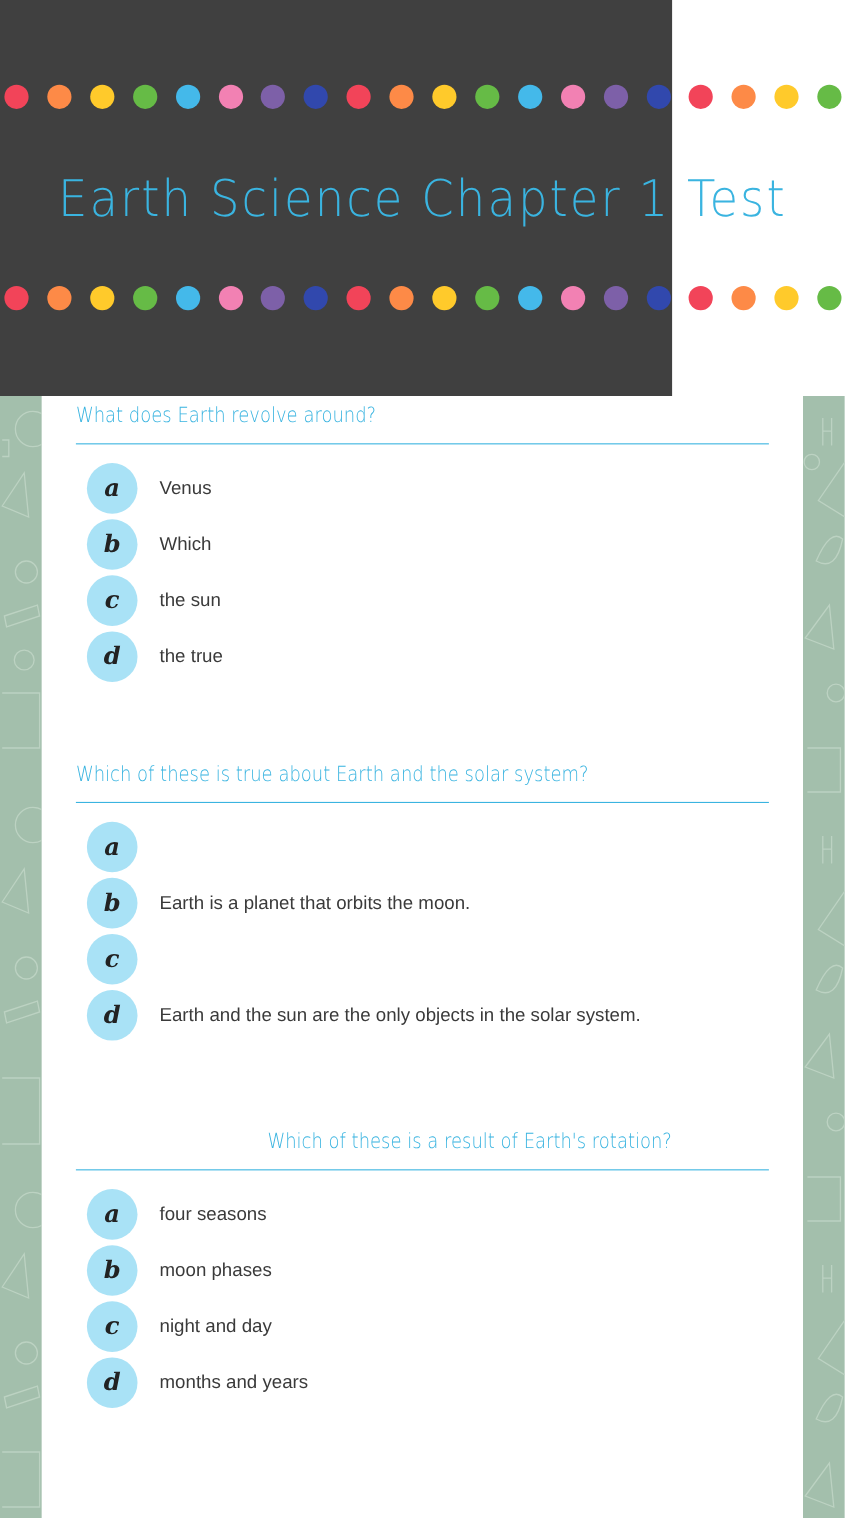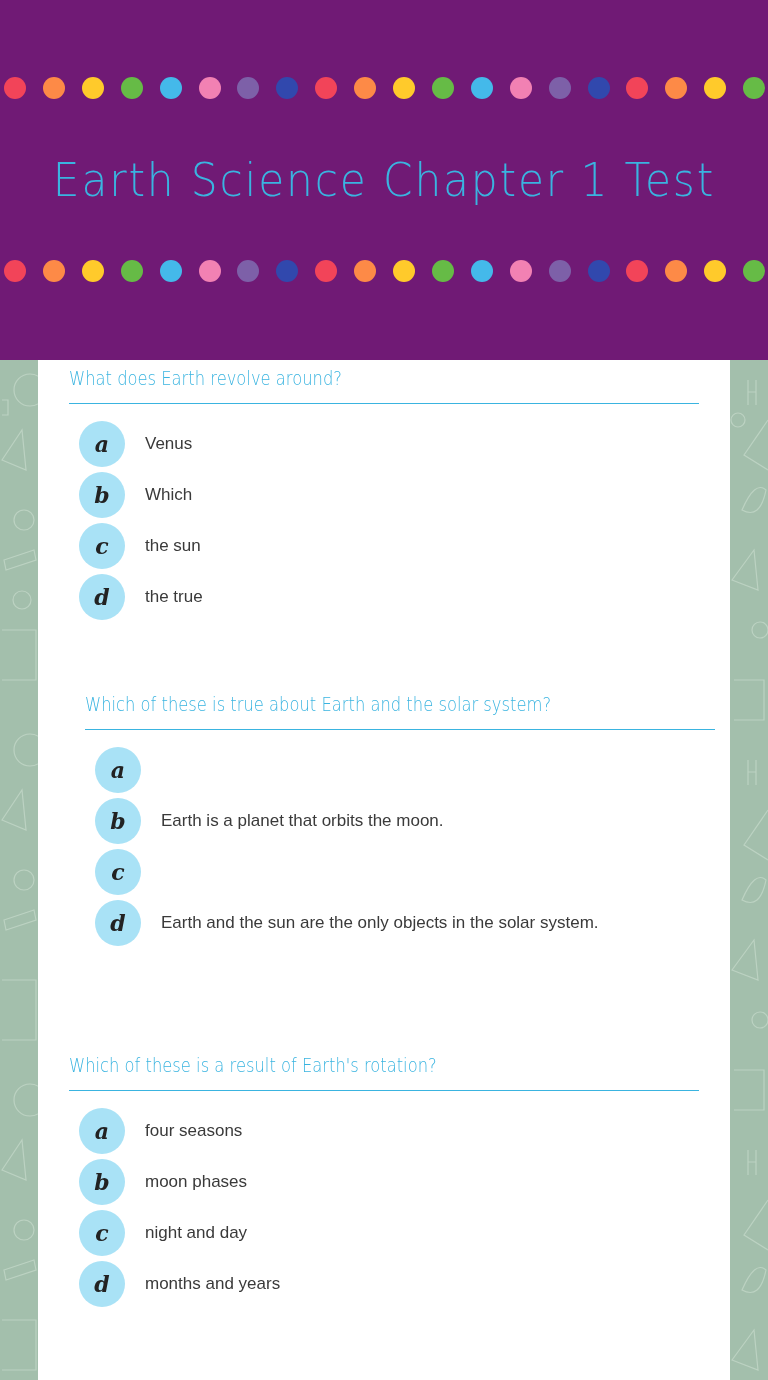--- a/index.html
+++ b/index.html
@@ -7,23 +7,23 @@
     width: 768px;
     height: 1380px;
     overflow: hidden;
     background: #ffffff;
     position: relative;
     font-family: "DejaVu Sans", sans-serif;
   }
   .header {
     position: absolute;
     left: 0; top: 0;
-    width: 768px;
+    width: 611px;
     height: 360px;
-    background: #701a75;
+    background: #404040;
   }
   .dot-row {
     position: absolute;
     left: 0;
     width: 768px;
     height: 22px;
   }
   .dot {
     position: absolute;
     width: 22px;
@@ -231,41 +231,41 @@
     <div class="option">
       <div class="badge">c</div>
       <div class="opt-text">the sun</div>
     </div>
     <div class="option">
       <div class="badge">d</div>
       <div class="opt-text">the true</div>
     </div>
   </div>
 
-  <div class="question" style="top:331px;margin-left:16px;">
+  <div class="question" style="top:331px;">
     <div class="q-text">Which of these is true about Earth and the solar system?</div>
     <div class="q-rule"></div>
     <div style="height:14px;"></div>
     <div class="option">
       <div class="badge">a</div>
     </div>
     <div class="option">
       <div class="badge">b</div>
       <div class="opt-text">Earth is a planet that orbits the moon.</div>
     </div>
     <div class="option">
       <div class="badge">c</div>
     </div>
     <div class="option">
       <div class="badge">d</div>
       <div class="opt-text">Earth and the sun are the only objects in the solar system.</div>
     </div>
   </div>
 
-  <div class="question" style="top:692px;">
+  <div class="question" style="top:665px;text-align:right;">
     <div class="q-text">Which of these is a result of Earth's rotation?</div>
     <div class="q-rule"></div>
     <div style="height:14px;"></div>
     <div class="option">
       <div class="badge">a</div>
       <div class="opt-text">four seasons</div>
     </div>
     <div class="option">
       <div class="badge">b</div>
       <div class="opt-text">moon phases</div>

